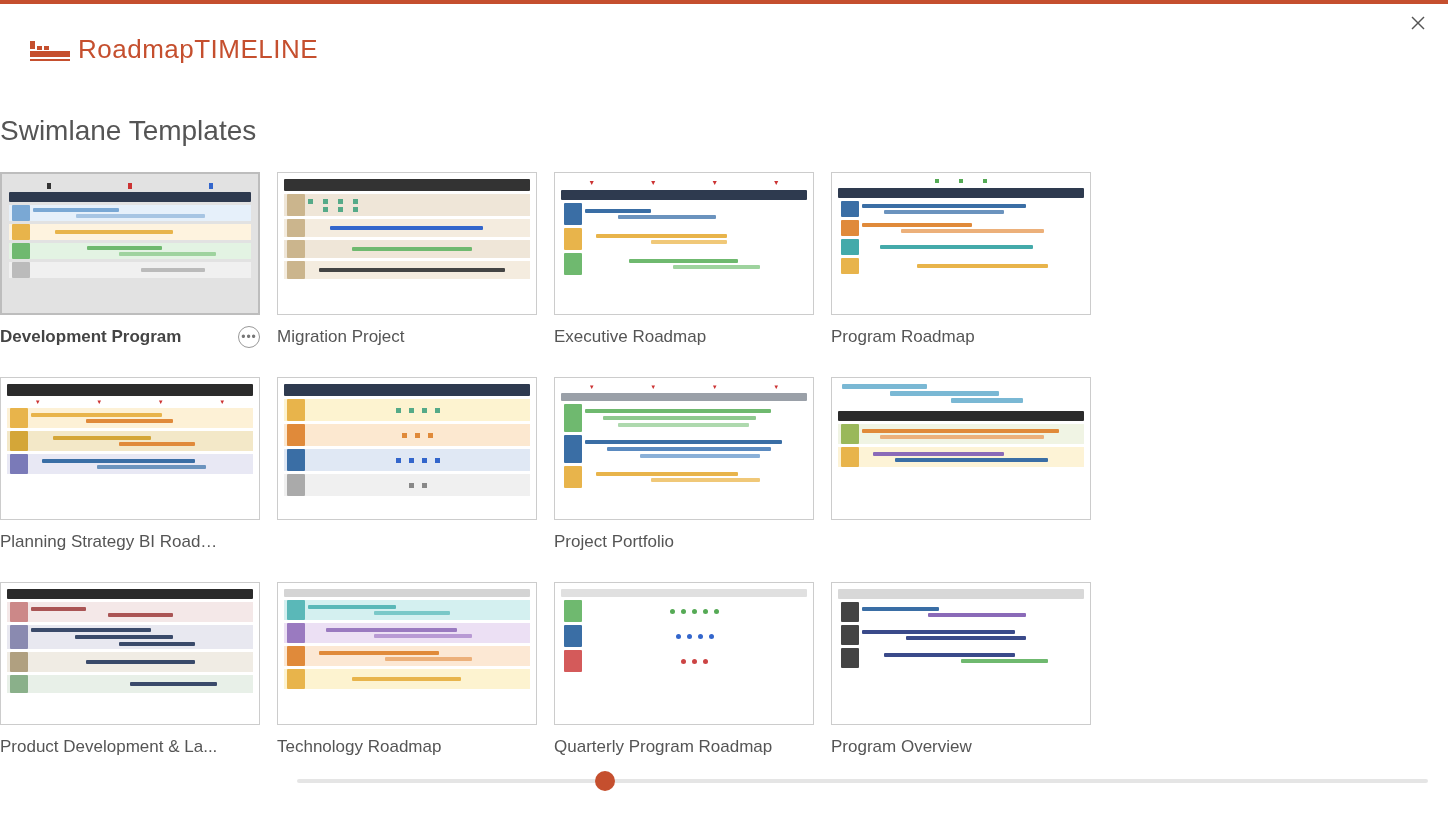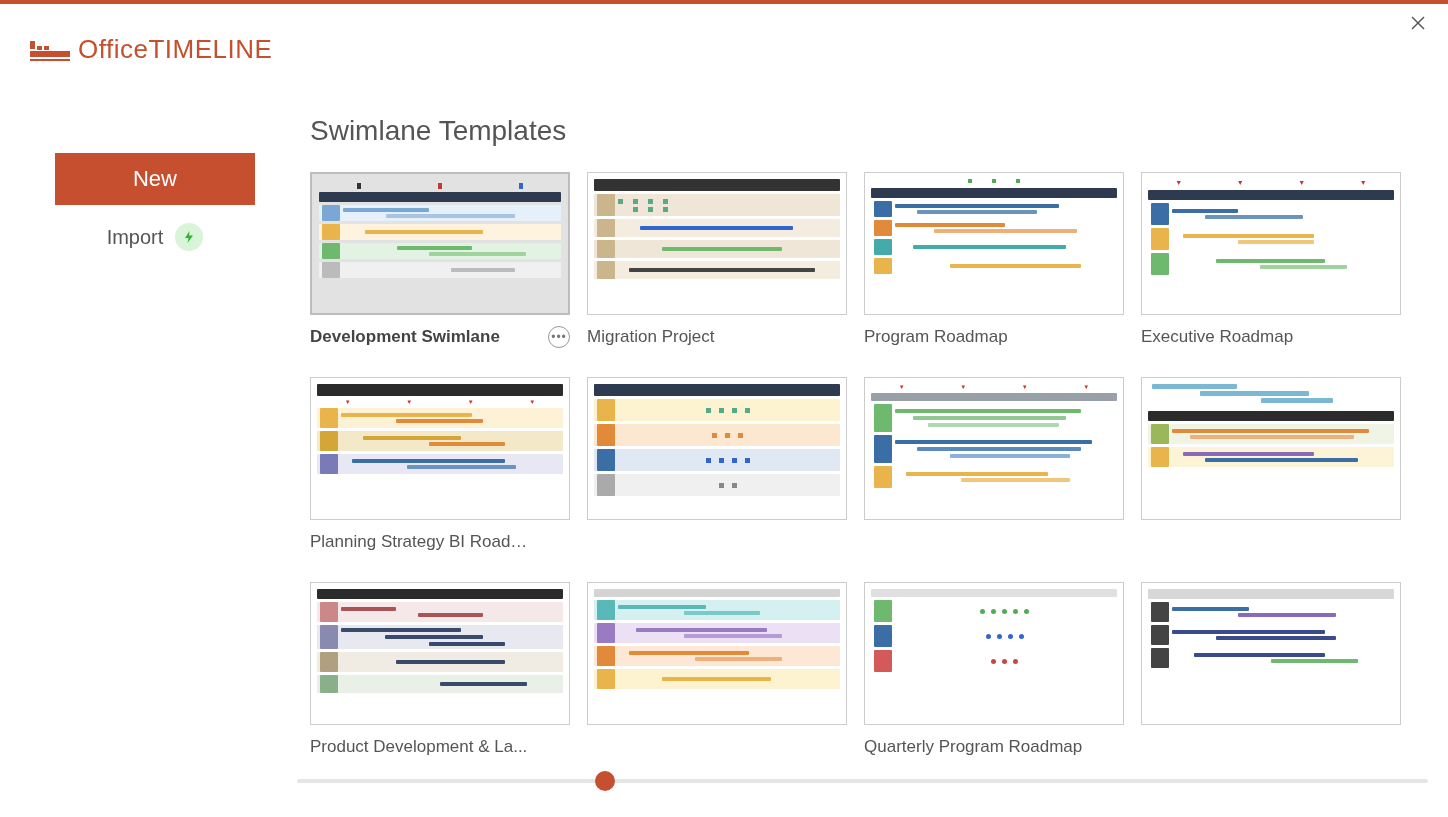--- a/index.html
+++ b/index.html
@@ -63,36 +63,25 @@
   <div class="logo-icon">
     <svg viewBox="0 0 40 28">
       <rect x="0" y="4" width="5" height="8" fill="#c54f2e"></rect>
       <rect x="0" y="14" width="40" height="6" fill="#c54f2e"></rect>
       <rect x="7" y="9" width="5" height="4" fill="#c54f2e"></rect>
       <rect x="14" y="9" width="5" height="4" fill="#c54f2e"></rect>
       <rect x="0" y="22" width="40" height="2" fill="#c54f2e"></rect>
     </svg>
   </div>
   <div class="logo-text">
-    <span class="thin">Office</span><span class="bold">TIMELINE</span>
+    <span class="thin">Roadmap</span><span class="bold">TIMELINE</span>
   </div>
 </div>
 
 <div class="content">
-  <div class="sidebar">
-    <button class="btn-new">New</button>
-    <div class="import-row">
-      <span class="import-label">Import</span>
-      <span class="lightning-badge">
-        <svg viewBox="0 0 12 12">
-            <path d="M6.5 0 L2 7 L5.5 7 L4.5 12 L10 4.5 L6 4.5 Z" fill="#34b233"></path>
-          </svg>
-      </span>
-    </div>
-  </div>
 
   <div class="main">
     <h1 class="page-title">Swimlane Templates</h1>
     <div class="grid" id="template-grid">
         <div class="card selected">
           <div class="thumb">
       <div style="height:8px;display:flex;justify-content:space-around;align-items:flex-end;">
         <div style="width:4px;height:6px;background:#333"></div>
         <div style="width:4px;height:6px;background:#c33"></div>
         <div style="width:4px;height:6px;background:#36c"></div>
@@ -119,21 +108,21 @@
               </div>
             </div>
       <div class="lane" style="background:#f0f0f0">
               <div class="tag" style="background:#bbb"></div>
               <div class="bars">
                 <div class="bar" style="width:30%;background:#bbb;margin-left:50%"></div>
               </div>
             </div>
           </div>
           <div class="card-label-row">
-            <div class="card-label">Development Swimlane</div>
+            <div class="card-label">Development Program</div>
             <div class="more-btn">•••</div>
           </div>
         </div>
         <div class="card">
           <div class="thumb">
       <div class="tl-head" style="background:#333;height:12px"></div>
       <div class="lane" style="background:#efe6d8;height:22px">
               <div class="tag" style="background:#cbb58d"></div>
               <div class="bars" style="gap:3px">
                 <div style="display:flex;gap:10px;height:5px;">
@@ -167,59 +156,20 @@
                 <div class="bar" style="width:85%;background:#444;margin-left:5%"></div>
               </div>
             </div>
           </div>
           <div class="card-label-row">
             <div class="card-label">Migration Project</div>
           </div>
         </div>
         <div class="card">
           <div class="thumb">
-      <div style="height:6px;display:flex;gap:20px;justify-content:center">
-              <span style="width:4px;height:4px;background:#5a5"></span>
-              <span style="width:4px;height:4px;background:#5a5"></span>
-              <span style="width:4px;height:4px;background:#5a5"></span>
-            </div>
-      <div class="tl-head" style="background:#2e3a4f"></div>
-      <div class="lane">
-              <div class="tag" style="background:#3a6ea5"></div>
-              <div class="bars">
-                <div class="bar" style="width:75%;background:#3a6ea5"></div>
-                <div class="bar" style="width:55%;background:#6b93be;margin-left:10%"></div>
-              </div>
-            </div>
-      <div class="lane">
-              <div class="tag" style="background:#e08a3a"></div>
-              <div class="bars">
-                <div class="bar" style="width:50%;background:#e08a3a"></div>
-                <div class="bar" style="width:65%;background:#ecb07a;margin-left:18%"></div>
-              </div>
-            </div>
-      <div class="lane">
-              <div class="tag" style="background:#4aa"></div>
-              <div class="bars">
-                <div class="bar" style="width:70%;background:#4aa;margin-left:8%"></div>
-              </div>
-            </div>
-      <div class="lane">
-              <div class="tag" style="background:#e8b44b"></div>
-              <div class="bars">
-                <div class="bar" style="width:60%;background:#e8b44b;margin-left:25%"></div>
-              </div>
-            </div>
-          </div>
-          <div class="card-label-row">
-            <div class="card-label">Program Roadmap</div>
-          </div>
-        </div>
-        <div class="card">
-          <div class="thumb">
       <div style="height:8px;display:flex;justify-content:space-around;">
               <span style="color:#c33;font-size:7px">▼</span>
               <span style="color:#c33;font-size:7px">▼</span>
               <span style="color:#c33;font-size:7px">▼</span>
               <span style="color:#c33;font-size:7px">▼</span>
             </div>
       <div class="tl-head" style="background:#2e3a4f"></div>
       <div class="lane" style="height:22px">
               <div class="tag" style="background:#3a6ea5"></div>
               <div class="bars">
@@ -237,20 +187,59 @@
       <div class="lane" style="height:22px">
               <div class="tag" style="background:#6fb96f"></div>
               <div class="bars">
                 <div class="bar" style="width:50%;background:#6fb96f;margin-left:20%"></div>
                 <div class="bar" style="width:40%;background:#9ed39e;margin-left:40%"></div>
               </div>
             </div>
           </div>
           <div class="card-label-row">
             <div class="card-label">Executive Roadmap</div>
+          </div>
+        </div>
+        <div class="card">
+          <div class="thumb">
+      <div style="height:6px;display:flex;gap:20px;justify-content:center">
+              <span style="width:4px;height:4px;background:#5a5"></span>
+              <span style="width:4px;height:4px;background:#5a5"></span>
+              <span style="width:4px;height:4px;background:#5a5"></span>
+            </div>
+      <div class="tl-head" style="background:#2e3a4f"></div>
+      <div class="lane">
+              <div class="tag" style="background:#3a6ea5"></div>
+              <div class="bars">
+                <div class="bar" style="width:75%;background:#3a6ea5"></div>
+                <div class="bar" style="width:55%;background:#6b93be;margin-left:10%"></div>
+              </div>
+            </div>
+      <div class="lane">
+              <div class="tag" style="background:#e08a3a"></div>
+              <div class="bars">
+                <div class="bar" style="width:50%;background:#e08a3a"></div>
+                <div class="bar" style="width:65%;background:#ecb07a;margin-left:18%"></div>
+              </div>
+            </div>
+      <div class="lane">
+              <div class="tag" style="background:#4aa"></div>
+              <div class="bars">
+                <div class="bar" style="width:70%;background:#4aa;margin-left:8%"></div>
+              </div>
+            </div>
+      <div class="lane">
+              <div class="tag" style="background:#e8b44b"></div>
+              <div class="bars">
+                <div class="bar" style="width:60%;background:#e8b44b;margin-left:25%"></div>
+              </div>
+            </div>
+          </div>
+          <div class="card-label-row">
+            <div class="card-label">Program Roadmap</div>
           </div>
         </div>
         <div class="card">
           <div class="thumb">
       <div class="tl-head dark" style="height:12px"></div>
       <div style="height:6px;display:flex;justify-content:space-around">
               <span style="color:#c33;font-size:6px">▼</span>
               <span style="color:#c33;font-size:6px">▼</span>
               <span style="color:#c33;font-size:6px">▼</span>
               <span style="color:#c33;font-size:6px">▼</span>
@@ -344,20 +333,23 @@
                 <div class="bar" style="width:55%;background:#8ab0d8;margin-left:25%"></div>
               </div>
             </div>
       <div class="lane" style="height:22px">
               <div class="tag" style="background:#e8b44b"></div>
               <div class="bars">
                 <div class="bar" style="width:65%;background:#e8b44b;margin-left:5%"></div>
                 <div class="bar" style="width:50%;background:#f0c878;margin-left:30%"></div>
               </div>
             </div>
+          </div>
+          <div class="card-label-row">
+            <div class="card-label">Project Portfolio</div>
           </div>
         </div>
         <div class="card">
           <div class="thumb">
       <div style="height:24px;display:flex;flex-direction:column;gap:2px;padding-left:4px">
         <div class="bar" style="width:35%;background:#7ab8d4;height:5px"></div>
         <div class="bar" style="width:45%;background:#7ab8d4;height:5px;margin-left:20%"></div>
         <div class="bar" style="width:30%;background:#7ab8d4;height:5px;margin-left:45%"></div>
       </div>
       <div class="tl-head dark" style="height:10px"></div>
@@ -436,20 +428,23 @@
                 <div class="bar" style="width:40%;background:#ecb07a;margin-left:35%"></div>
               </div>
             </div>
       <div class="lane" style="background:#fdf3d0;height:20px">
               <div class="tag" style="background:#e8b44b"></div>
               <div class="bars">
                 <div class="bar" style="width:50%;background:#e8b44b;margin-left:20%"></div>
               </div>
             </div>
           </div>
+          <div class="card-label-row">
+            <div class="card-label">Technology Roadmap</div>
+          </div>
         </div>
         <div class="card">
           <div class="thumb">
       <div class="tl-head light" style="height:8px;background:#e0e0e0"></div>
       <div class="lane" style="height:22px">
               <div class="tag" style="background:#6fb96f"></div>
               <div class="bars" style="flex-direction:row;gap:6px;align-items:center;flex-wrap:wrap">
                 <span style="width:5px;height:5px;background:#5a5;border-radius:50%"></span>
                 <span style="width:5px;height:5px;background:#5a5;border-radius:50%"></span>
                 <span style="width:5px;height:5px;background:#5a5;border-radius:50%"></span>
@@ -497,20 +492,23 @@
               </div>
             </div>
       <div class="lane" style="height:20px">
               <div class="tag" style="background:#444"></div>
               <div class="bars">
                 <div class="bar" style="width:60%;background:#3a4a8a;margin-left:10%"></div>
                 <div class="bar" style="width:40%;background:#6fb96f;margin-left:45%"></div>
               </div>
             </div>
           </div>
+          <div class="card-label-row">
+            <div class="card-label">Program Overview</div>
+          </div>
         </div>
       </div>
   </div>
 </div>
 
 <div class="scroll-track">
   <div class="scroll-thumb"></div>
 </div>
 
 </body></html>

